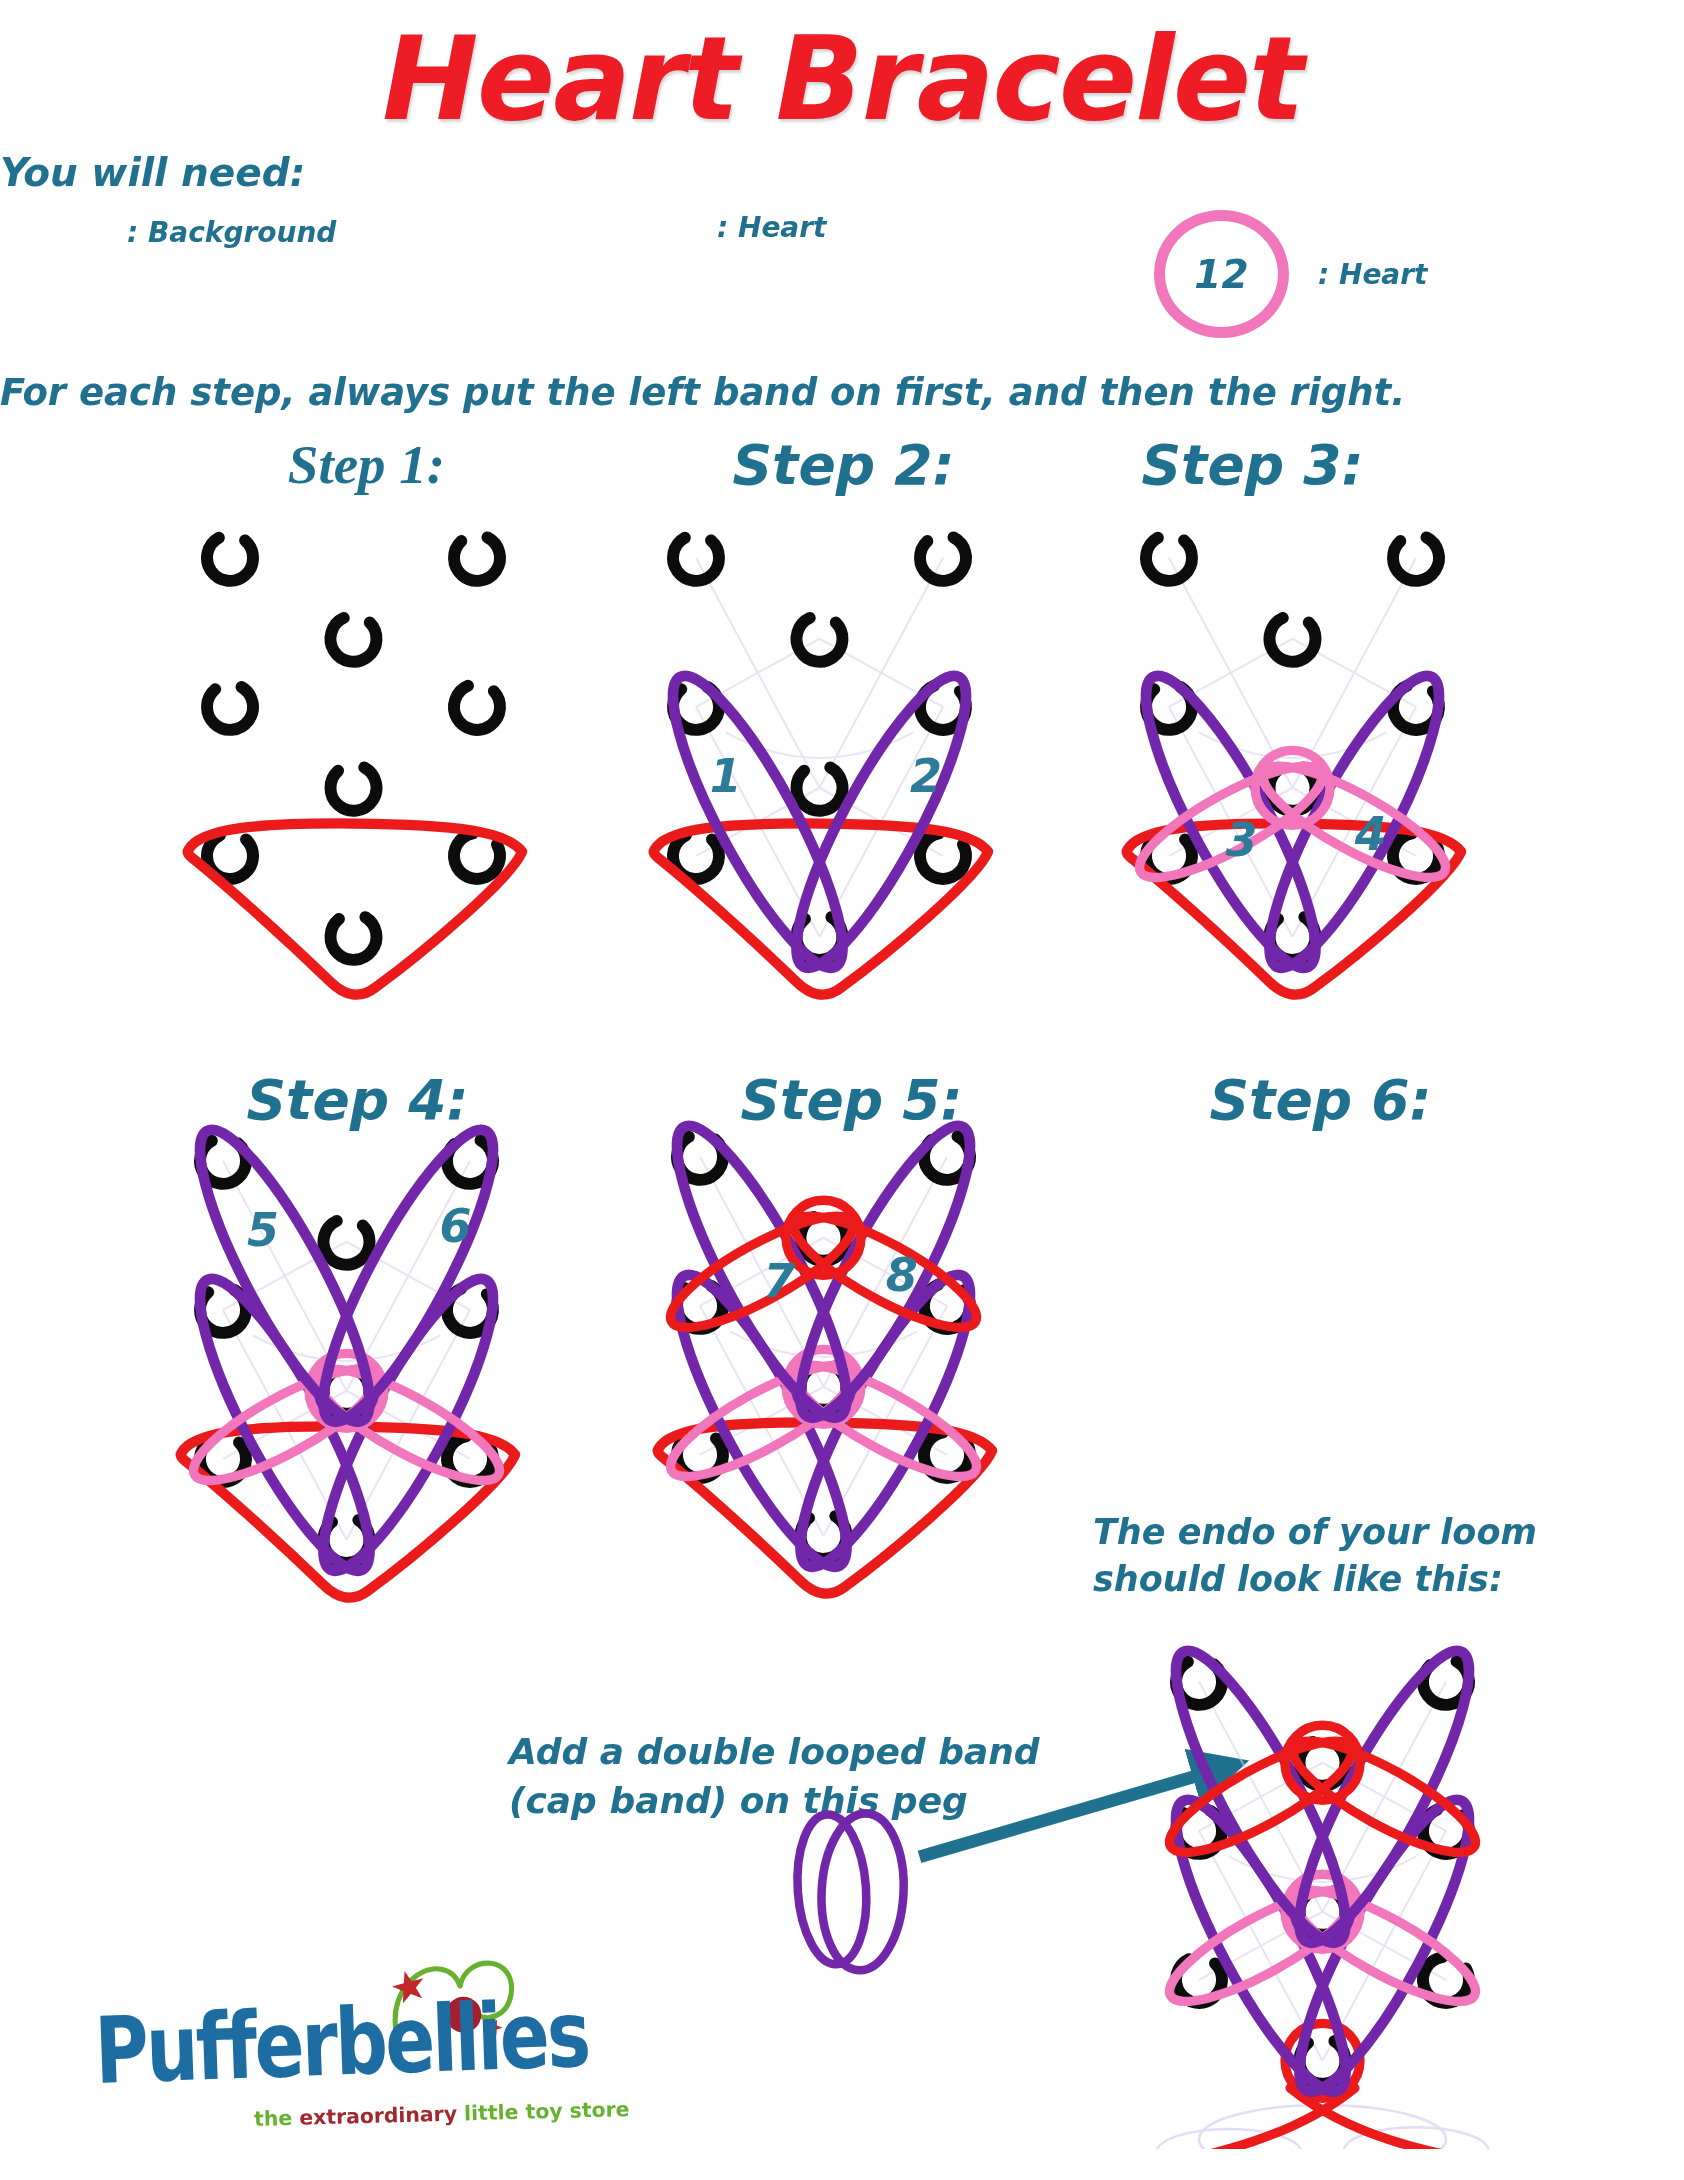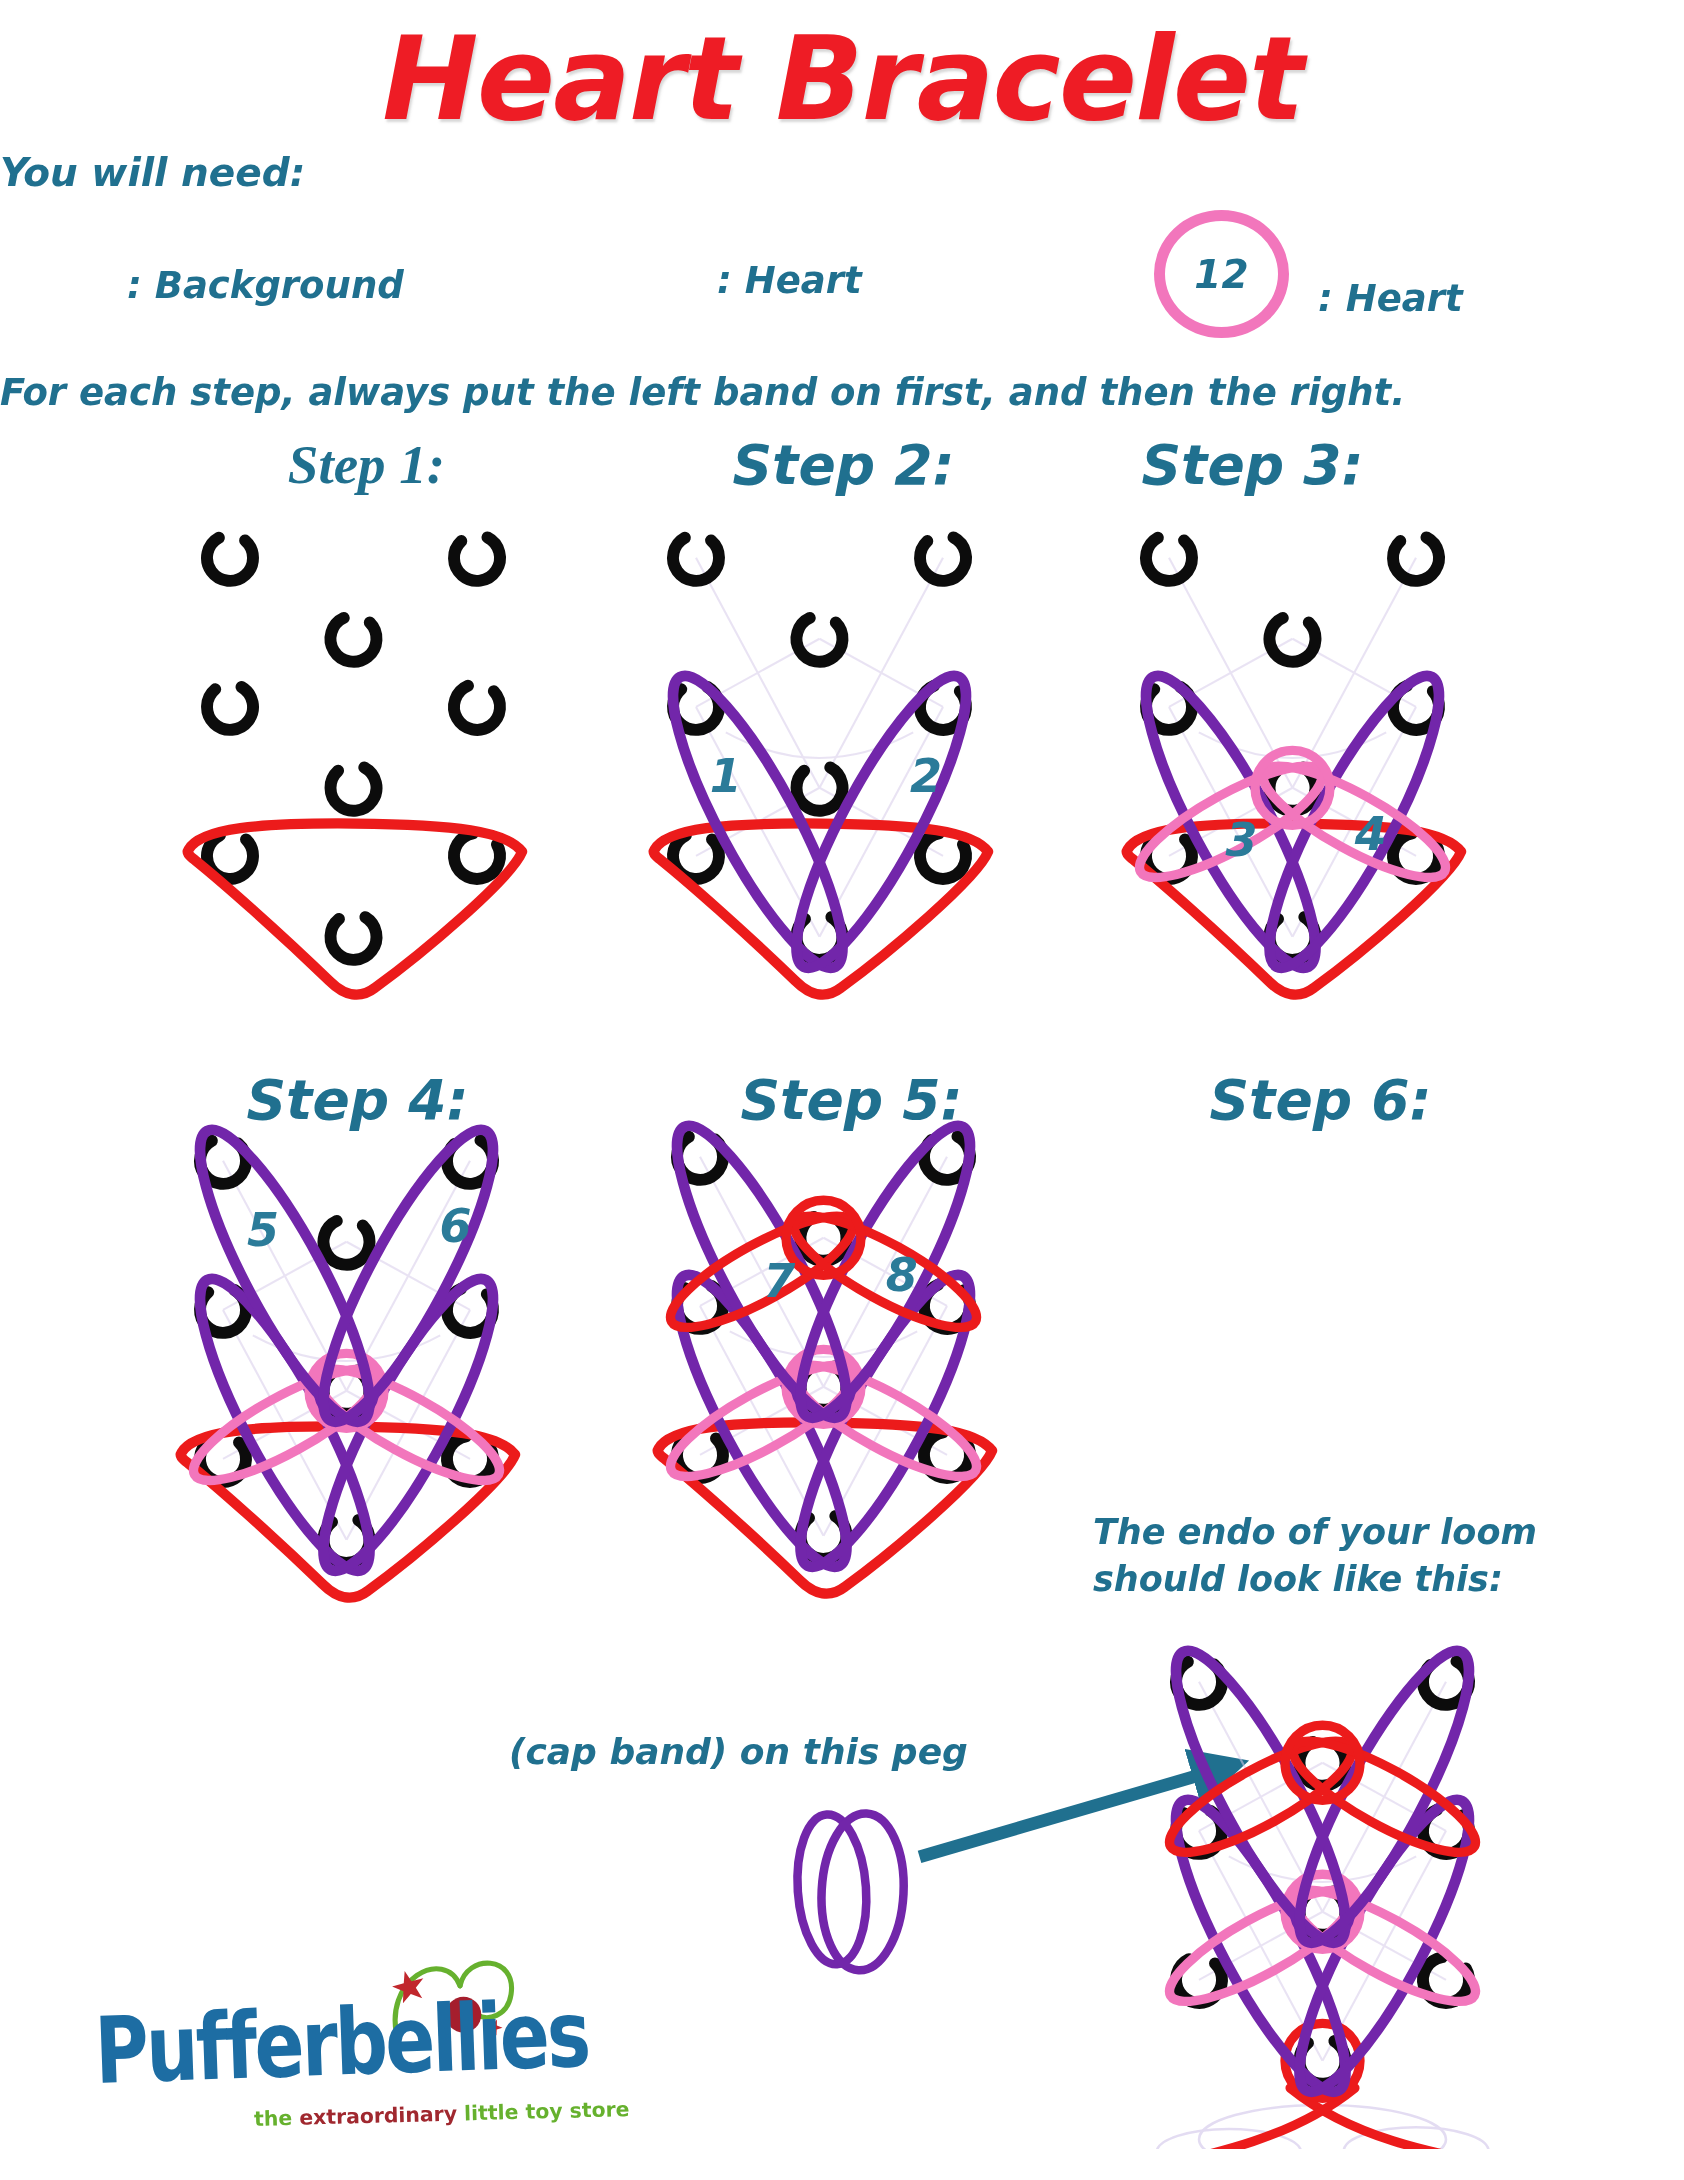--- a/index.html
+++ b/index.html
@@ -26,21 +26,21 @@
     letter-spacing:-1.7px;text-shadow:1.7px 3.4px 2.6px rgba(140,140,140,.35);
   }
   .subtitle{
     position:absolute;left:0;top:150px;width:1482px;text-align:left;font-size:39px;
   }
   .supply{position:absolute;display:flex;align-items:center;}
   .supply .ring{
     box-sizing:border-box;border-radius:50%;display:flex;align-items:center;justify-content:center;
     font-style:italic;font-weight:700;font-size:39px;color:var(--teal);
   }
-  .supply .lbl{margin-left:29px;font-size:37px;margin-top:48px;}
+  .supply .lbl{margin-left:29px;font-size:28px;}
   .sup-1 .ring{width:128px;height:118px;border:9.4px solid var(--purple);}
   .sup-2 .ring{width:133px;height:126px;border:11px solid var(--red);}
   .sup-3 .ring{width:135px;height:128px;border:11px solid var(--pink);}
   .instruction{
     position:absolute;left:0;top:371px;width:1685px;text-align:left;font-size:37px;
   }
   .step-title{position:absolute;width:341px;text-align:center;font-size:55px;}
   .diagram{position:absolute;}
   .num{font:italic 700 54px "DejaVu Sans",sans-serif;fill:#2b7b99;}
   .note{position:absolute;font-size:40px;line-height:63px;}
@@ -181,20 +181,21 @@
     <text class="num" x="208" y="220" text-anchor="middle">7</text>
     <text class="num" x="352" y="212" text-anchor="middle">8</text>
   </svg>
 
   <div class="endnote hand" style="left:1093px;top:1509px;">
     <div>The endo of your loom</div>
     <div>should look like this:</div>
   </div>
 
   <div class="capnote hand" style="left:509px;top:1727px;">
+    <div>Add a double looped band</div>
     <div>(cap band) on this peg</div>
   </div>
 
   <svg class="diagram" style="left:779px;top:1804px;" width="145" height="175" viewBox="0 0 170 205">
     <ellipse cx="62" cy="100" rx="40" ry="88" fill="none" stroke="#7226aa" stroke-width="10" transform="rotate(-4 62 100)"></ellipse>
     <ellipse cx="98" cy="103" rx="48" ry="92" fill="none" stroke="#7226aa" stroke-width="10" transform="rotate(3 98 103)"></ellipse>
   </svg>
 
   <svg class="diagram" style="left:894px;top:1729px;" width="400" height="145" viewBox="0 0 470 170">
     <defs>

